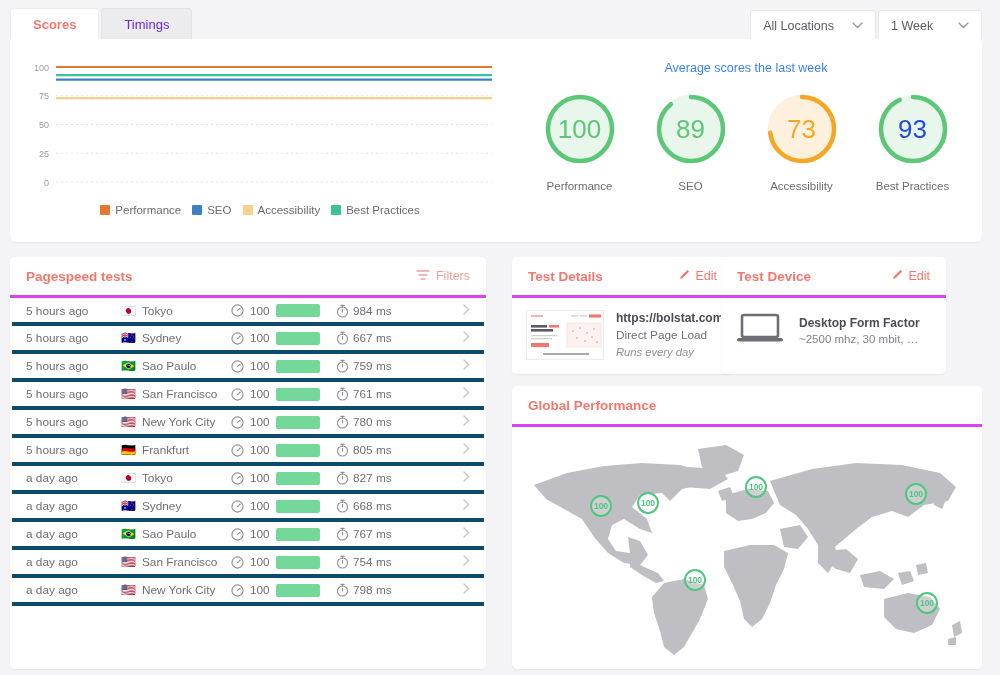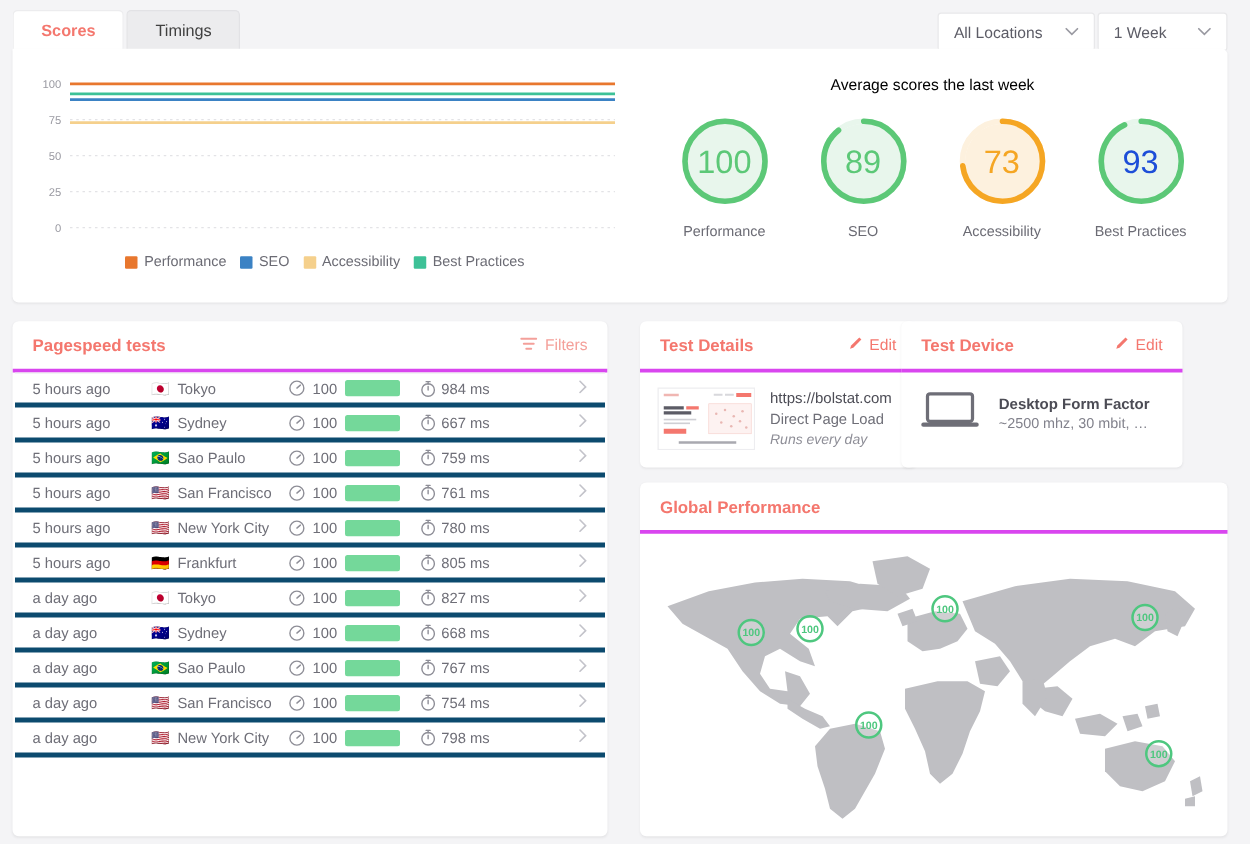--- a/index.html
+++ b/index.html
@@ -8,21 +8,21 @@
     background: #f4f4f6;
     font-family: "Liberation Sans", sans-serif;
     overflow: hidden;
   }
   .page { position: relative; width: 1000px; height: 675px; }
 
   
   .tabbar { position: absolute; left: 10px; top: 8px; display: flex; align-items: flex-end; height: 32px; }
   .tab {
     height: 32px; padding: 0 22px; display: flex; align-items: center;
-    font-size: 13px; border-radius: 4px 4px 0 0; color: #404040;
+    font-size: 13px; border-radius: 4px 4px 0 0; color: #6d28d9;
     background: #ececee; border: 1px solid #e2e2e5; border-bottom: none;
     margin-right: 2px;
   }
   .tab.active { background: #ffffff; color: #f4776e; font-weight: bold; border-color: #ececee; }
 
   
   .selects { position: absolute; right: 18px; top: 10px; display: flex; }
   .select {
     height: 31px; background: #fff; border: 1px solid #e8e8ea; border-radius: 3px;
     display: flex; align-items: center; padding: 0 12px; margin-left: 2px;
@@ -43,21 +43,21 @@
   
   #top-card { left: 10px; top: 39px; width: 972px; height: 203px; border-radius: 0 5px 5px 5px; }
   .chart-wrap { position: absolute; left: 0; top: 0; width: 500px; height: 203px; }
   .chart-svg { position: absolute; left: 16px; top: 22px; }
   .legend { position: absolute; left: 0; top: 165px; width: 500px; display: flex; justify-content: center; gap: 11px; }
   .legend-item { display: flex; align-items: center; font-size: 11.5px; color: #6b6b74; gap: 5px; }
   .legend-swatch { width: 10px; height: 10px; border-radius: 1px; }
 
   
   .gauges-wrap { position: absolute; left: 500px; top: 0; width: 472px; height: 203px; }
-  .gauges-caption { text-align: center; font-size: 12.5px; color: #000000; padding-top: 22px; }
+  .gauges-caption { text-align: center; font-size: 12.5px; color: #3b82f6; padding-top: 22px; }
   .gauges { display: flex; justify-content: space-around; padding: 16px 14px 0 14px; }
   .gauge { width: 105px; text-align: center; }
   .gauge-ring { position: relative; width: 76px; height: 76px; margin: 0 auto; }
   .gauge-val {
     position: absolute; inset: 0; display: flex; align-items: center; justify-content: center;
     font-size: 26px; font-weight: 300;
   }
   .gauge-label { margin-top: 13px; font-size: 11.5px; color: #6b6b74; }
 
   
@@ -77,21 +77,21 @@
   .c-ms { width: 95px; display: flex; align-items: center; gap: 4px; }
   .c-arrow { flex: 1; text-align: right; color: #c3c3ca; }
   .ico { color: #8e8e97; display: inline-flex; }
 
   
   #details-card { left: 512px; top: 257px; width: 221px; height: 117px; }
   #device-card { left: 721px; top: 257px; width: 225px; height: 117px; }
   .detail-body { display: flex; align-items: center; padding: 12px 14px; gap: 12px; }
   .thumb { width: 78px; height: 50px; border: 1px solid #ededf0; background: #fff; position: relative; overflow: hidden; flex: none; }
   .detail-text { font-size: 11.8px; color: #6e6e77; line-height: 1.45; }
-  .detail-url { font-weight: normal; color: #4c4c55; font-size: 12px; }
+  .detail-url { font-weight: bold; color: #4c4c55; font-size: 12px; }
   .detail-note { font-style: italic; color: #8e8e97; font-size: 11.2px; }
   .device-body { display: flex; align-items: center; padding: 13px 14px; gap: 14px; }
   .device-text-main { font-size: 12px; font-weight: bold; color: #4c4c55; }
   .device-text-sub { font-size: 11.5px; color: #82828c; margin-top: 3px; }
 
   
   #map-card { left: 512px; top: 386px; width: 470px; height: 283px; }
   .map-body { position: relative; height: 242px; }
   .map-svg { position: absolute; left: 0; top: 6px; }
   .marker {

